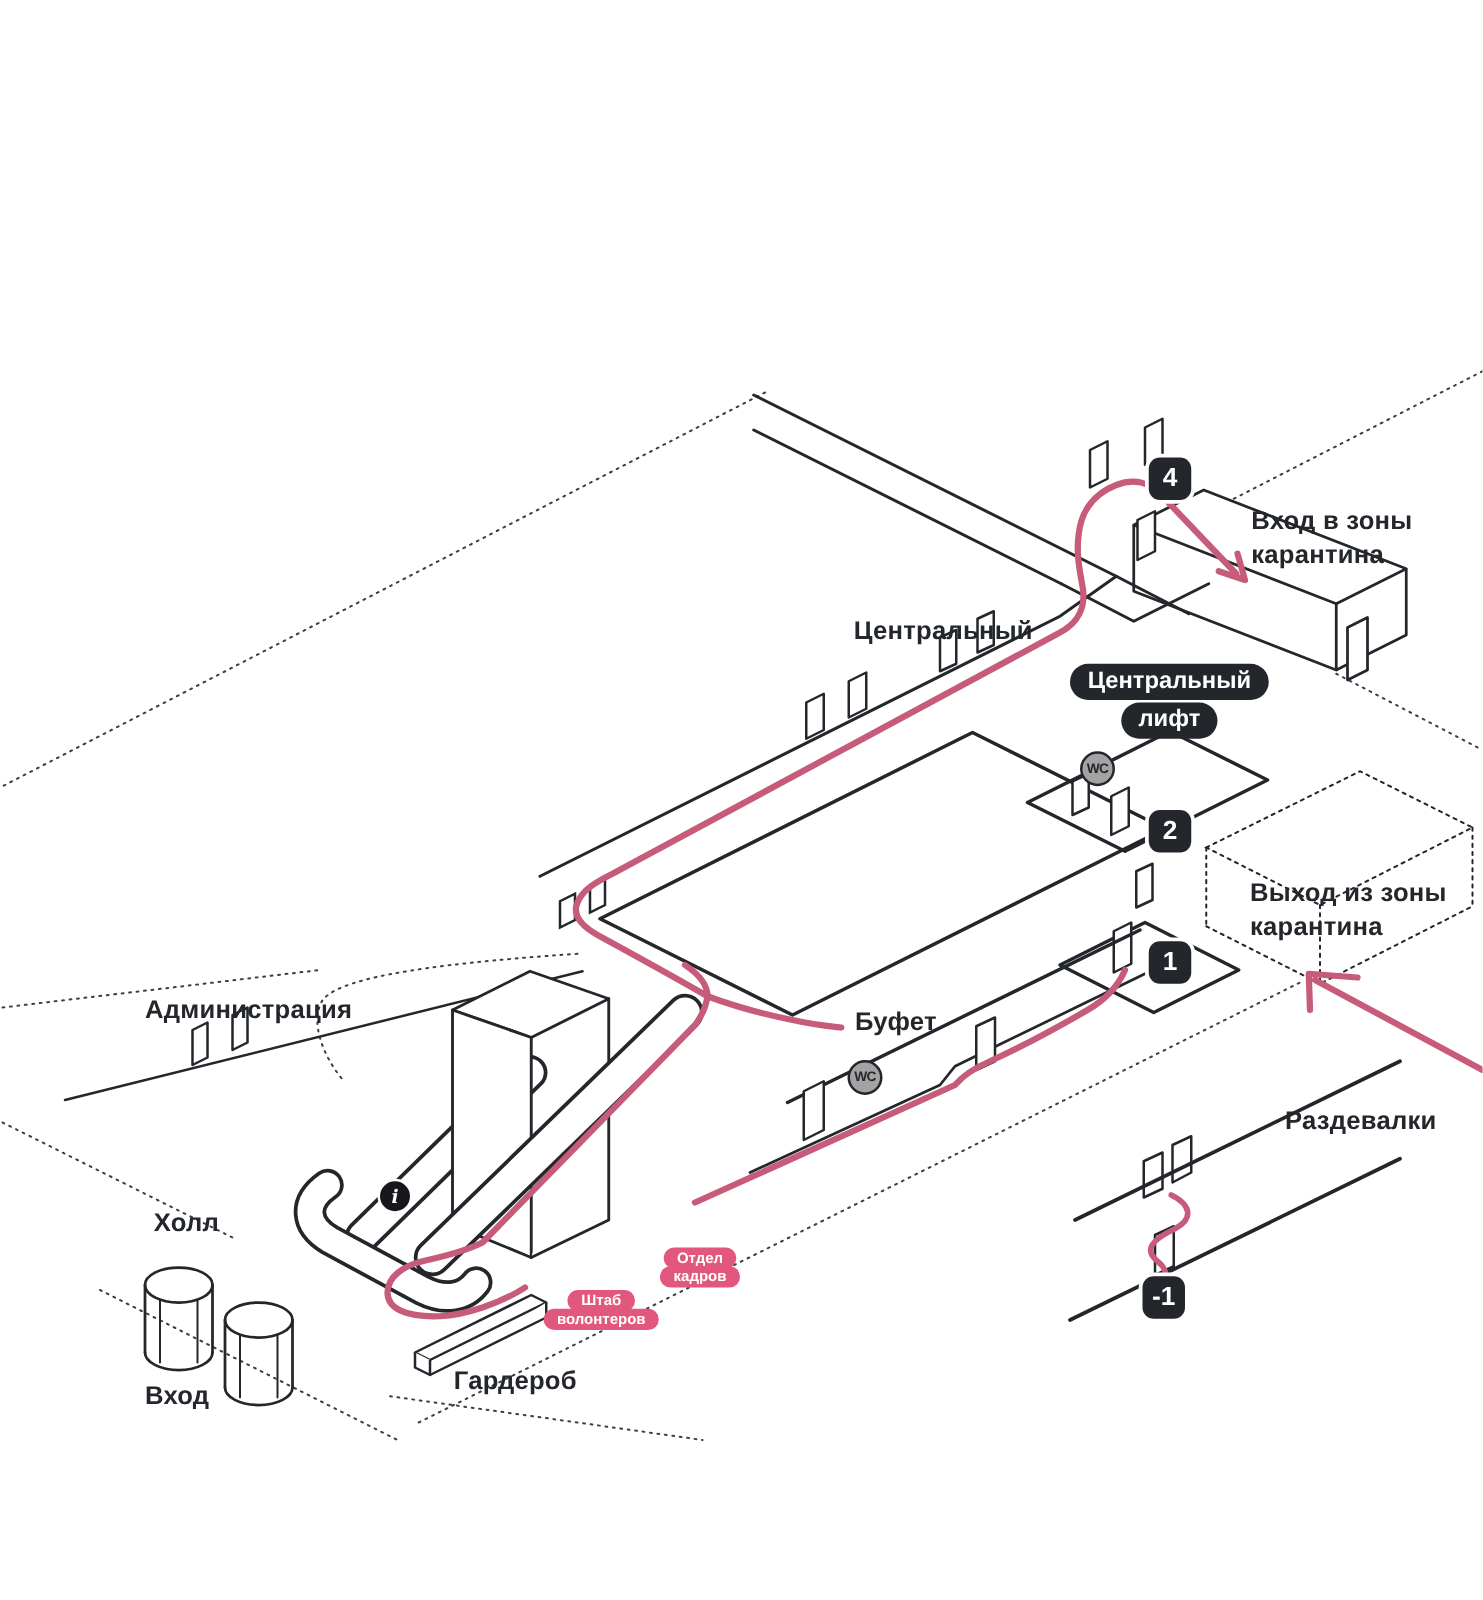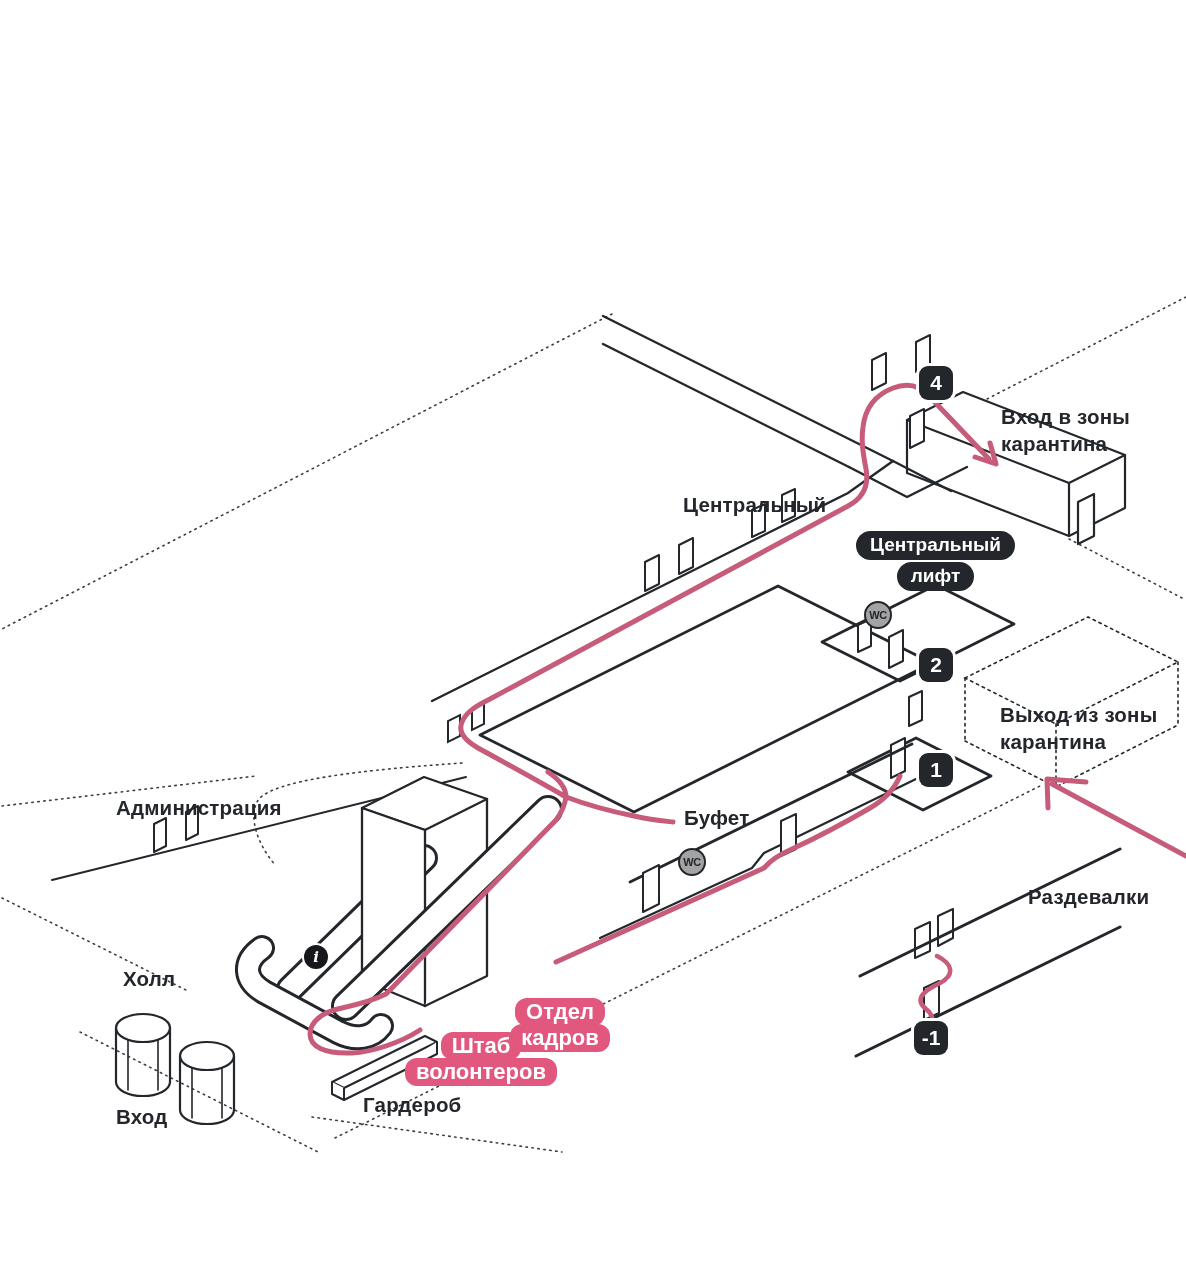--- a/index.html
+++ b/index.html
@@ -2,21 +2,21 @@
 <html><head>
 <meta charset="utf-8">
 <style>
   html,body{margin:0;padding:0;background:#fff;}
   body{width:1186px;height:1280px;position:relative;font-family:"Liberation Sans",sans-serif;overflow:hidden;}
   .stage{position:absolute;inset:0;width:1186px;height:1280px;}
   svg.draw{position:absolute;left:0;top:0;}
   .lbl{position:absolute;font-size:20.5px;font-weight:600;color:#23262b;white-space:pre-line;line-height:1.3;letter-spacing:.2px;}
   .pill-stack{position:absolute;display:flex;flex-direction:column;align-items:center;gap:2px;}
   .pill{display:inline-block;background:#23262b;color:#fff;border-radius:17px;padding:4px 14px;font-weight:700;font-size:19px;line-height:1.1;white-space:nowrap;}
-  .pill.pink{background:#e2577d;border-radius:12px;padding:2px 11px;font-size:22px;}
+  .pill.pink{background:#e2577d;border-radius:12px;padding:2px 11px;font-size:12px;}
   .marker{position:absolute;min-width:34px;height:34px;padding:0 4px;box-sizing:border-box;background:#23262b;color:#fff;border-radius:9px;display:flex;align-items:center;justify-content:center;font-size:21px;font-weight:700;box-shadow:0 0 0 3px #fff;}
   .wc{position:absolute;width:28px;height:28px;box-sizing:border-box;border:2.4px solid #23262b;border-radius:50%;background:#a3a3a3;display:flex;align-items:center;justify-content:center;font-size:11px;font-weight:700;color:#23262b;letter-spacing:-.5px;}
   .info{position:absolute;width:24px;height:24px;background:#17181c;border-radius:50%;color:#fff;display:flex;align-items:center;justify-content:center;font-size:15px;font-weight:700;font-family:"DejaVu Serif",serif;font-style:italic;box-shadow:0 0 0 2px #fff;}
 </style>
 </head>
 <body>
 
 <div class="stage">
 
 <svg class="draw" width="1186" height="1280" viewBox="0 0 1186 1280">

